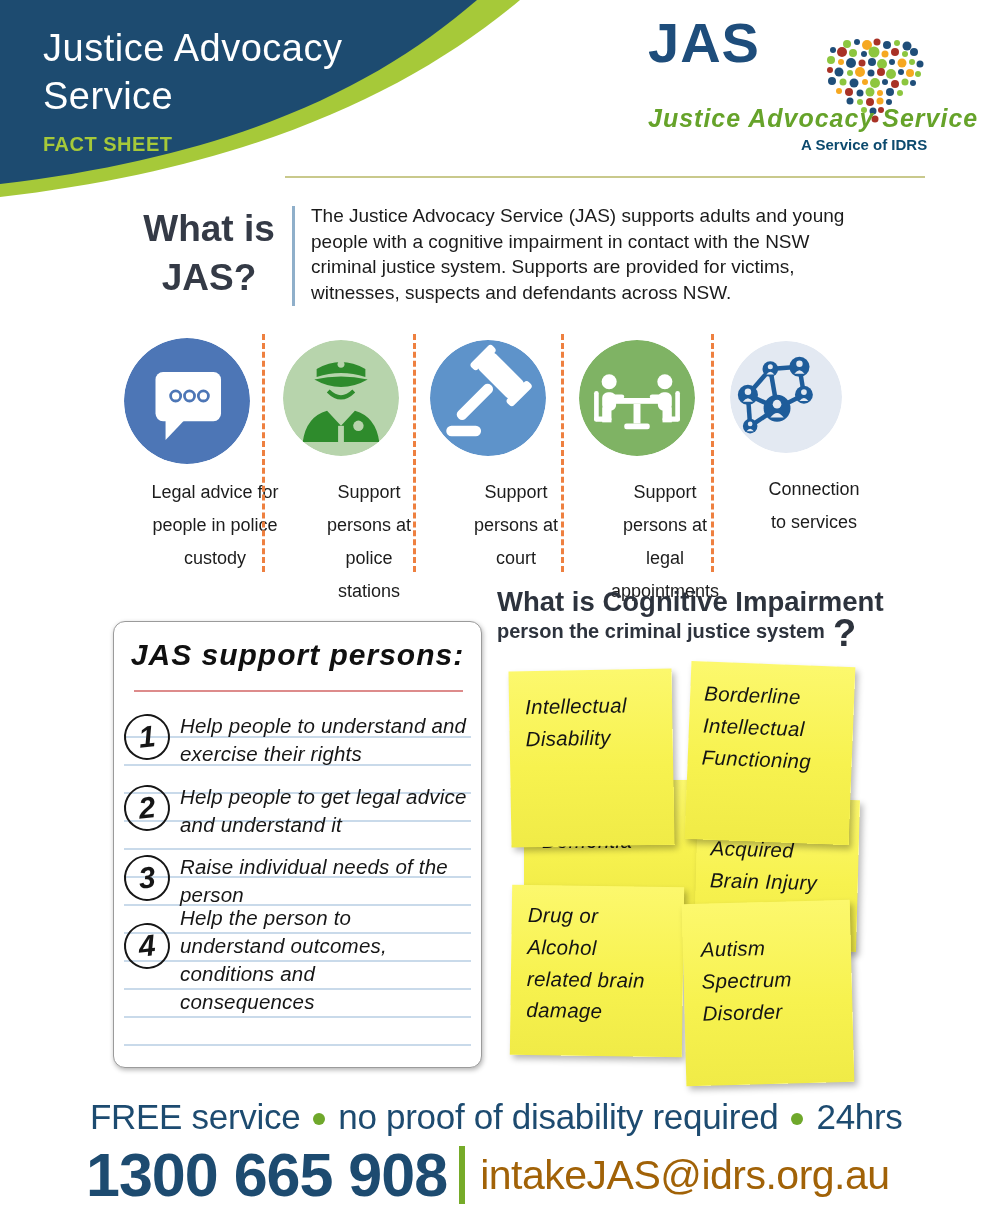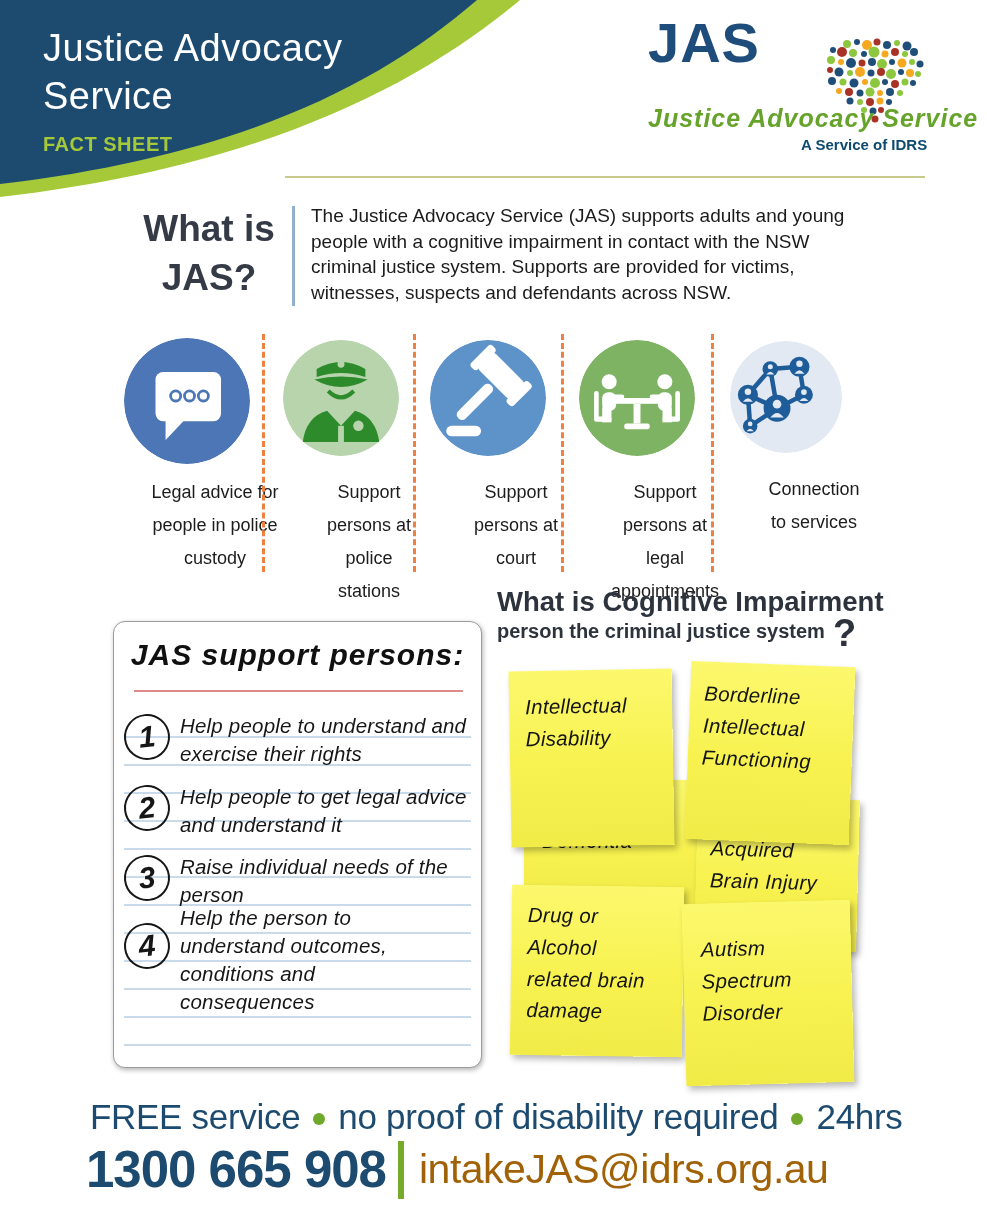--- a/index.html
+++ b/index.html
@@ -64,21 +64,21 @@
   .sticky { position:absolute; background:linear-gradient(180deg,#fcf86d 0%,#f7f24f 55%,#f0eb47 100%);
     box-shadow:3px 4px 6px rgba(0,0,0,0.28); }
   .sticky .note-text { white-space:pre-line; color:#141414; font-size:20.5px;
     font-style:italic; font-weight:500; line-height:1.55; letter-spacing:0.3px; }
 
   
   .footer-tagline { position:absolute; left:90px; top:1097px; display:flex; align-items:center;
     color:#1d4b70; font-size:35px; font-weight:400; letter-spacing:-0.3px; }
   .bullet-dot { width:12px; height:12px; border-radius:50%; background:#6fa82b; margin:4px 13px 0 13px; }
   .footer-contact { position:absolute; left:86px; top:1140px; display:flex; align-items:center; }
-  .phone { color:#1d4b70; font-size:51px; font-weight:700; letter-spacing:-1px; }
+  .phone { color:#1d4b70; font-size:61px; font-weight:700; letter-spacing:-1px; }
   .contact-bar { width:6px; height:58px; background:#76ab29; margin:0 15px 0 12px; }
   .email { color:#a16207; font-size:41px; font-weight:500; letter-spacing:-0.5px; }
 </style>
 </head>
 <body>
 
 <div class="page">
 
   <svg class="header-svg" viewBox="0 0 987 200" preserveAspectRatio="none">
     <path d="M0 0 H520 C410 92 250 168 0 197 Z" fill="#a6c939"></path>

